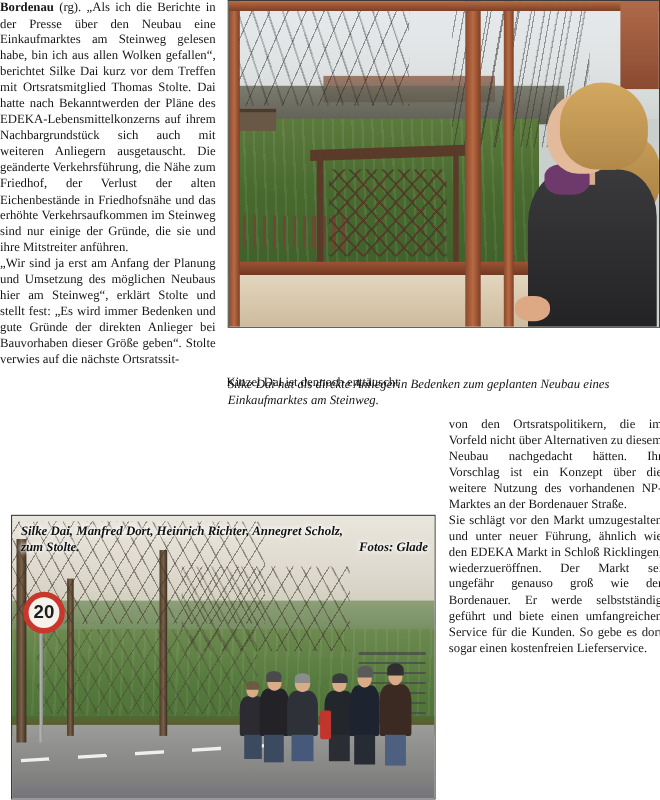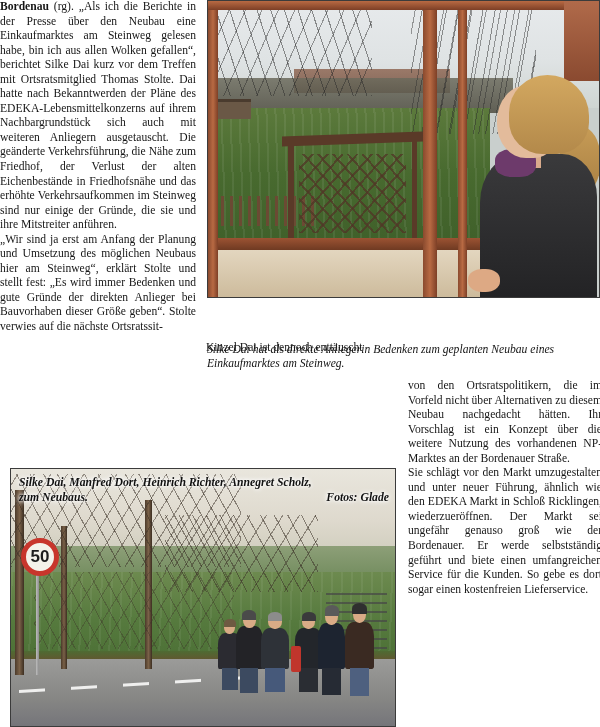--- a/index.html
+++ b/index.html
@@ -220,21 +220,21 @@
       <div class="roadline"></div>
 
       <div class="treeTrunk" style="left:1%;top:8%;width:9px;height:72%;"></div>
       <div class="treeTrunk" style="left:13%;top:22%;width:6px;height:56%;"></div>
       <div class="treeTrunk" style="left:35%;top:12%;width:7px;height:66%;"></div>
       <div class="twigs" style="left:0%;top:2%;width:60%;height:36%;"></div>
       <div class="twigs" style="left:40%;top:18%;width:40%;height:30%;"></div>
       <div class="twigs" style="left:6%;top:40%;width:52%;height:30%;opacity:.7;"></div>
 
       <div class="signpost"></div>
-      <div class="sign30">50</div>
+      <div class="sign30">20</div>
       <div class="gate2"></div>
 
       <div class="person" style="left:54%;width:6%;height:23%;">
         <div class="body" style="background:#2b2b31;"></div>
         <div class="legs"></div>
         <div class="hd"></div>
         <div class="hair2" style="background:#6e5a42;"></div>
       </div>
       <div class="person" style="left:58.5%;width:7%;height:27%;">
         <div class="body" style="background:#232327;"></div>
@@ -264,17 +264,17 @@
       <div class="person" style="left:87%;width:7.5%;height:30%;">
         <div class="body" style="background:#3a2a22;"></div>
         <div class="legs" style="background:#4e607f;"></div>
         <div class="hd"></div>
         <div class="hair2" style="background:#2f2f2f;"></div>
       </div>
     </div>
 
     <div class="caption-bottom">
       <span class="line">Silke Dai, Manfred Dort, Heinrich Richter, Annegret Scholz,</span>
-      <span class="line"><span class="credit">Fotos: Glade</span><span>zum Neubaus.</span></span>
+      <span class="line"><span class="credit">Fotos: Glade</span><span>zum Stolte.</span></span>
     </div>
   </div>
 
 </div>
 
 </body></html>

